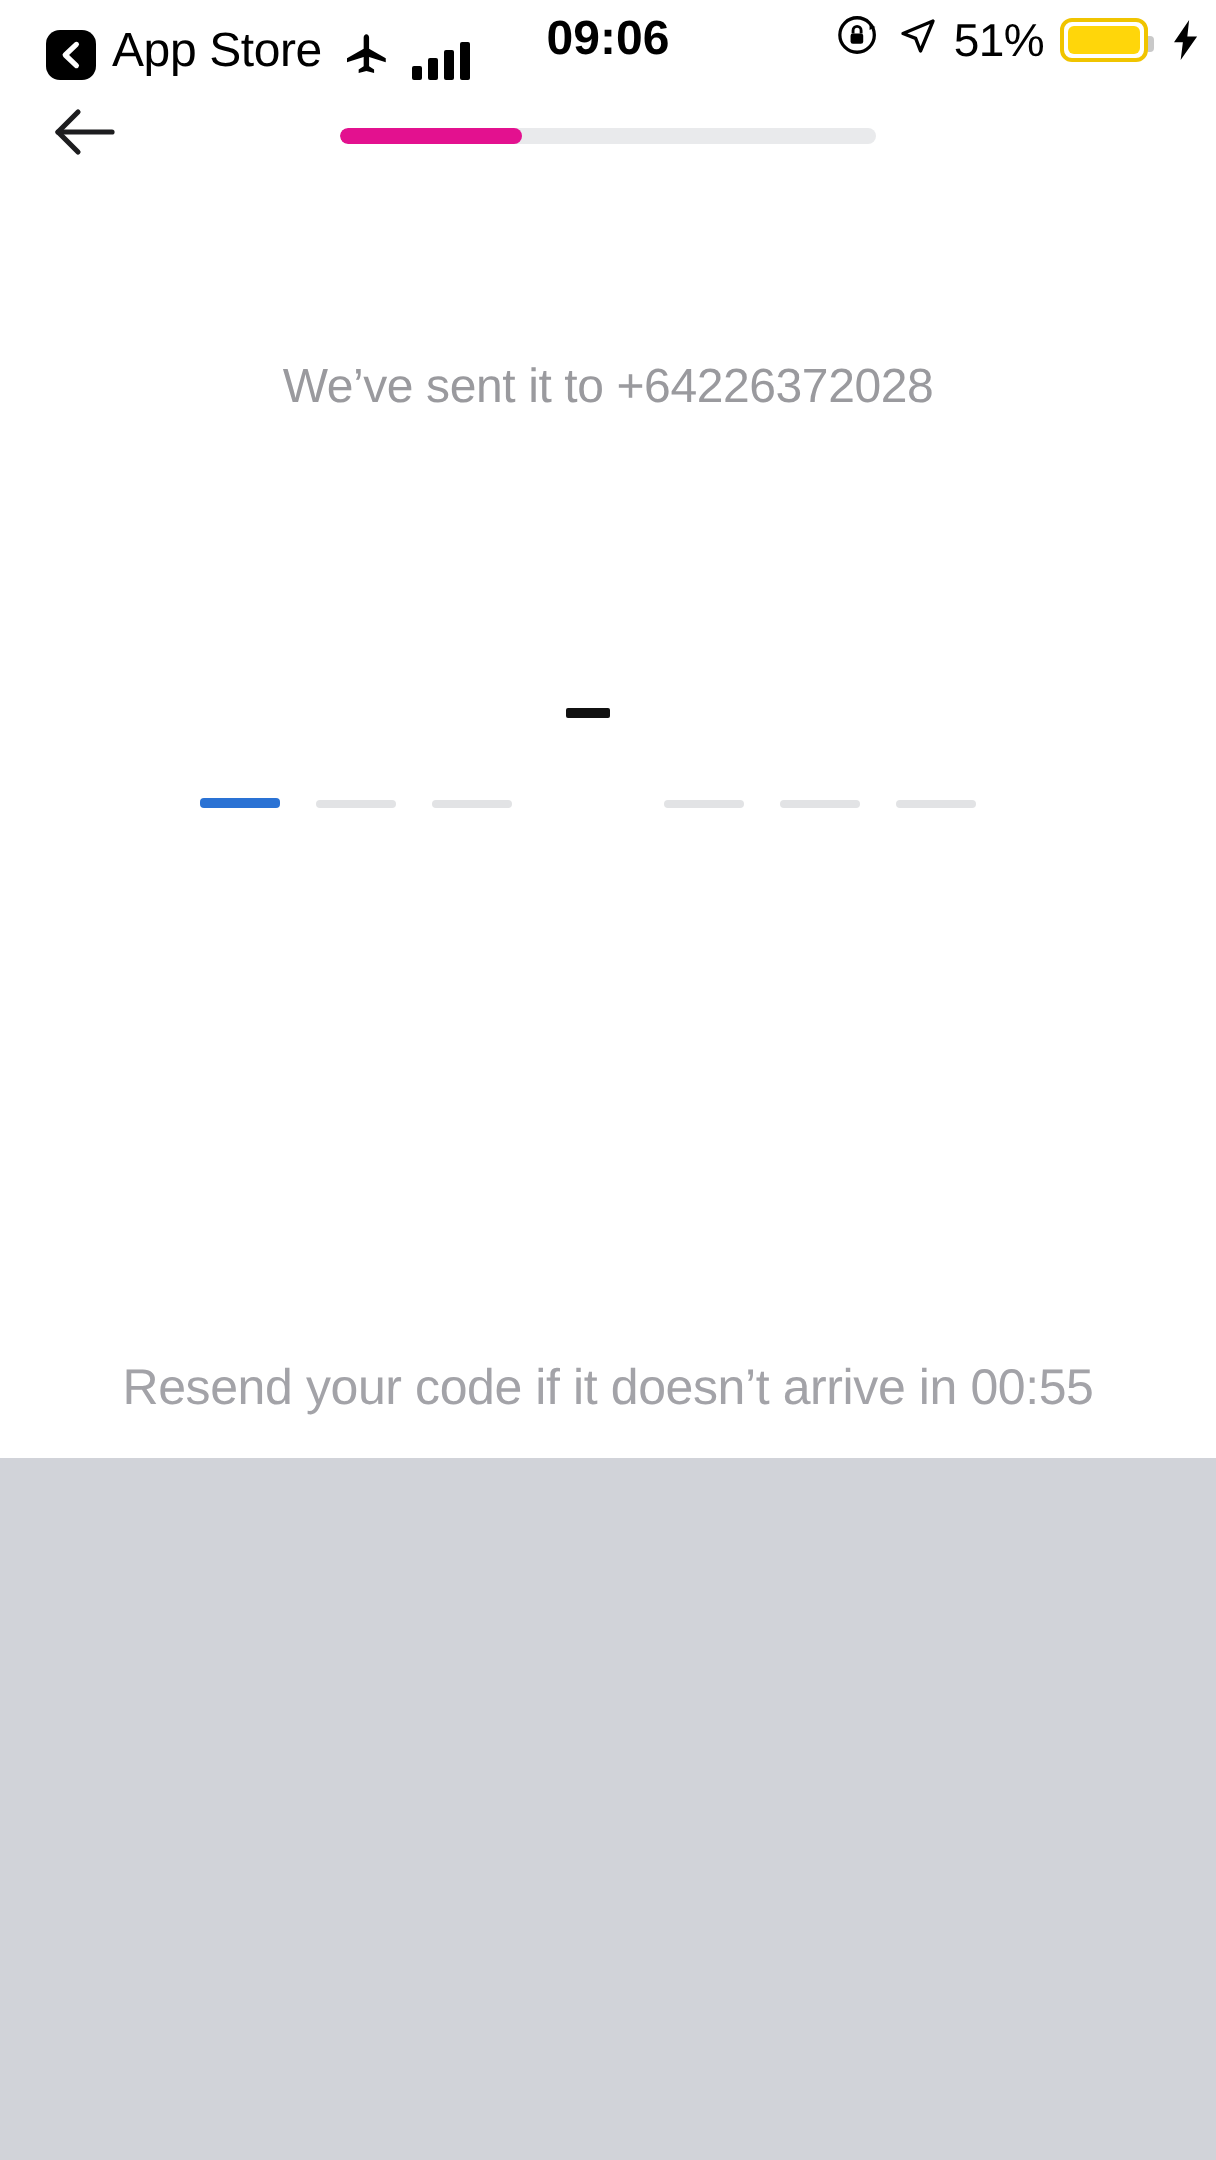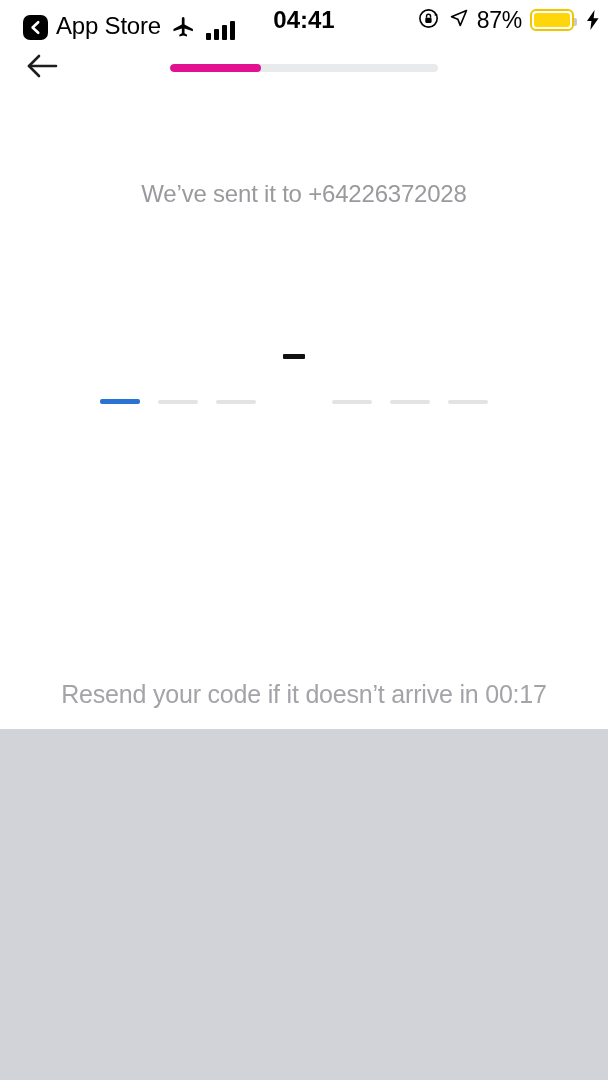--- a/index.html
+++ b/index.html
@@ -242,37 +242,37 @@
         </svg>
       </div>
       <div class="sb-signal">
         <i></i>
           <i></i>
           <i></i>
           <i></i>
       </div>
     </div>
 
-    <div class="sb-time">04:41</div>
+    <div class="sb-time">09:06</div>
 
     <div class="sb-right">
       <div>
         <svg width="23" height="23" viewBox="0 0 24 24">
           <circle cx="11" cy="12" r="9" fill="none" stroke="#000" stroke-width="1.7"></circle>
           <rect x="7.6" y="11.2" width="6.6" height="5.4" rx="1.2" fill="#000"></rect>
           <path d="M8.9 11.2v-1.6a2.1 2.1 0 0 1 4.2 0v1.6" fill="none" stroke="#000" stroke-width="1.5"></path>
           <path d="M17.5 6.2l3 1.6-3 1.6z" fill="#000"></path>
         </svg>
       </div>
       <div>
         <svg width="20" height="20" viewBox="0 0 24 24">
           <path d="M21 3 L3 10.5 L10.6 13.4 L13.5 21 Z" fill="none" stroke="#000" stroke-width="2" stroke-linejoin="round"></path>
         </svg>
       </div>
-      <div class="sb-pct">87%</div>
+      <div class="sb-pct">51%</div>
       <div class="sb-batt">
         <div class="fill"></div>
       </div>
       <div class="sb-bolt">
         <svg width="14" height="20" viewBox="0 0 12 18">
           <path d="M7.4 0 L0.6 10 H4.6 L3.6 18 L11 7.4 H6.6 Z" fill="#000"></path>
         </svg>
       </div>
     </div>
   </div>
@@ -298,20 +298,20 @@
     <div class="otp-slots" id="otp-slots">
         <div class="otp-slot active" style="left: 100px; background: rgb(42, 114, 212);"></div>
         <div class="otp-slot" style="left: 158px; background: rgb(226, 227, 229);"></div>
         <div class="otp-slot" style="left: 216px; background: rgb(226, 227, 229);"></div>
         <div class="otp-slot" style="left: 332px; background: rgb(226, 227, 229);"></div>
         <div class="otp-slot" style="left: 390px; background: rgb(226, 227, 229);"></div>
         <div class="otp-slot" style="left: 448px; background: rgb(226, 227, 229);"></div>
       </div>
   </div>
 
-  <div class="resend">Resend your code if it doesn’t arrive in 00:17</div>
+  <div class="resend">Resend your code if it doesn’t arrive in 00:55</div>
 
   <div class="keyboard" id="keyboard" style="background: rgb(209, 211, 217);">
     
     
   </div>
 
 </div>
 
 </body></html>

